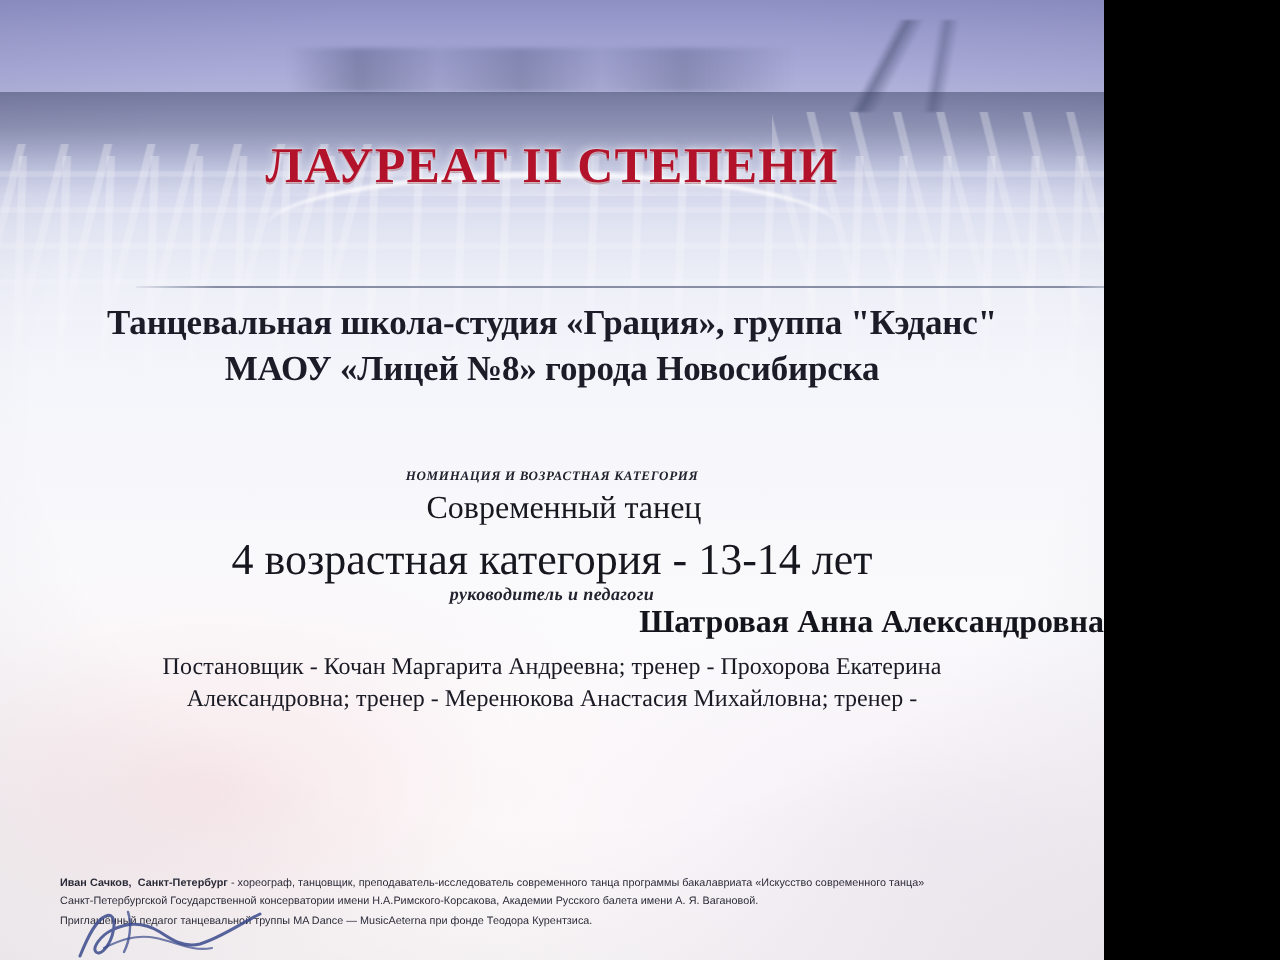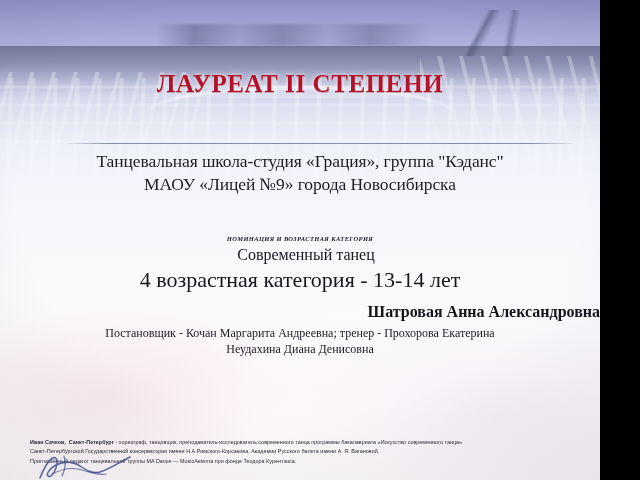--- a/index.html
+++ b/index.html
@@ -2,21 +2,21 @@
 <html><head>
 <meta charset="utf-8">
 <style>
   html, body {
     margin: 0;
     padding: 0;
     background: #000;
   }
   #certificate {
     position: relative;
-    width: 600px;
+    width: 552px;
     height: 480px;
     overflow: hidden;
     font-family: "Liberation Serif", "DejaVu Serif", serif;
     background: #f4f4fa;
   }
 
   
   .bg-base {
     position: absolute;
     inset: 0;
@@ -178,21 +178,21 @@
     height: 1px;
     background: linear-gradient(to right, rgba(150,158,180,0.15), rgba(118,126,150,0.85) 8%, rgba(118,126,150,0.85) 92%, rgba(150,158,180,0.15));
   }
 
   .org {
     position: absolute;
     left: 0; right: 0;
     top: 150px;
     text-align: center;
     font-size: 17.5px;
-    font-weight: normal;
+    font-weight: bold;
     color: #1c1c28;
     line-height: 1.33;
     letter-spacing: -0.1px;
   }
 
   .piece {
     position: absolute;
     left: 0; right: 0;
     top: 207px;
     text-align: center;
@@ -294,36 +294,37 @@
   <div class="vignette"></div>
 
   <div class="content">
 
     <div class="award-title">ЛАУРЕАТ II СТЕПЕНИ</div>
 
     <div class="divider"></div>
 
     <div class="org">
       <div>Танцевальная школа-студия «Грация», группа "Кэданс"</div>
-      <div>МАОУ «Лицей №9» города Новосибирска</div>
+      <div>МАОУ «Лицей №8» города Новосибирска</div>
     </div>
 
 
     <div class="caption caption-nomination">НОМИНАЦИЯ И ВОЗРАСТНАЯ КАТЕГОРИЯ</div>
 
     <div class="nomination">Современный танец</div>
 
     <div class="age-category">4 возрастная категория - 13-14 лет</div>
 
+    <div class="caption caption-leader">руководитель и педагоги</div>
 
     <div class="leader-name">Шатровая Анна Александровна</div>
 
     <div class="staff">
       <div>Постановщик - Кочан Маргарита Андреевна; тренер - Прохорова Екатерина</div>
-      <div>Неудахина Диана Денисовна</div>
+      <div>Александровна; тренер - Меренюкова Анастасия Михайловна; тренер -</div>
     </div>
 
     <div class="footer">
       <div><span class="lead">Иван Сачков,</span><span>&nbsp;&nbsp;</span><span class="lead">Санкт-Петербург</span><span> - хореограф, танцовщик, преподаватель-исследователь современного танца программы бакалавриата «Искусство современного танца»</span></div>
       <div>Санкт-Петербургской Государственной консерватории имени Н.А.Римского-Корсакова, Академии Русского балета имени А. Я. Вагановой.</div>
       <div>Приглашённый педагог танцевальной труппы MA Dance — MusicAeterna при фонде Теодора Курентзиса.</div>
     </div>
 
     <svg class="signature" viewBox="0 0 110 30">
       <path d="M6 26 C10 16, 14 8, 19 6 C23 4, 24 10, 22 16 C20 22, 16 26, 14 24 C12 22, 16 16, 22 13 C30 9, 38 9, 46 14 C52 18, 58 22, 66 20 C76 17, 86 10, 96 5" fill="none" stroke="#3b4a8c" stroke-width="1.5" stroke-linecap="round" opacity="0.85"></path>

